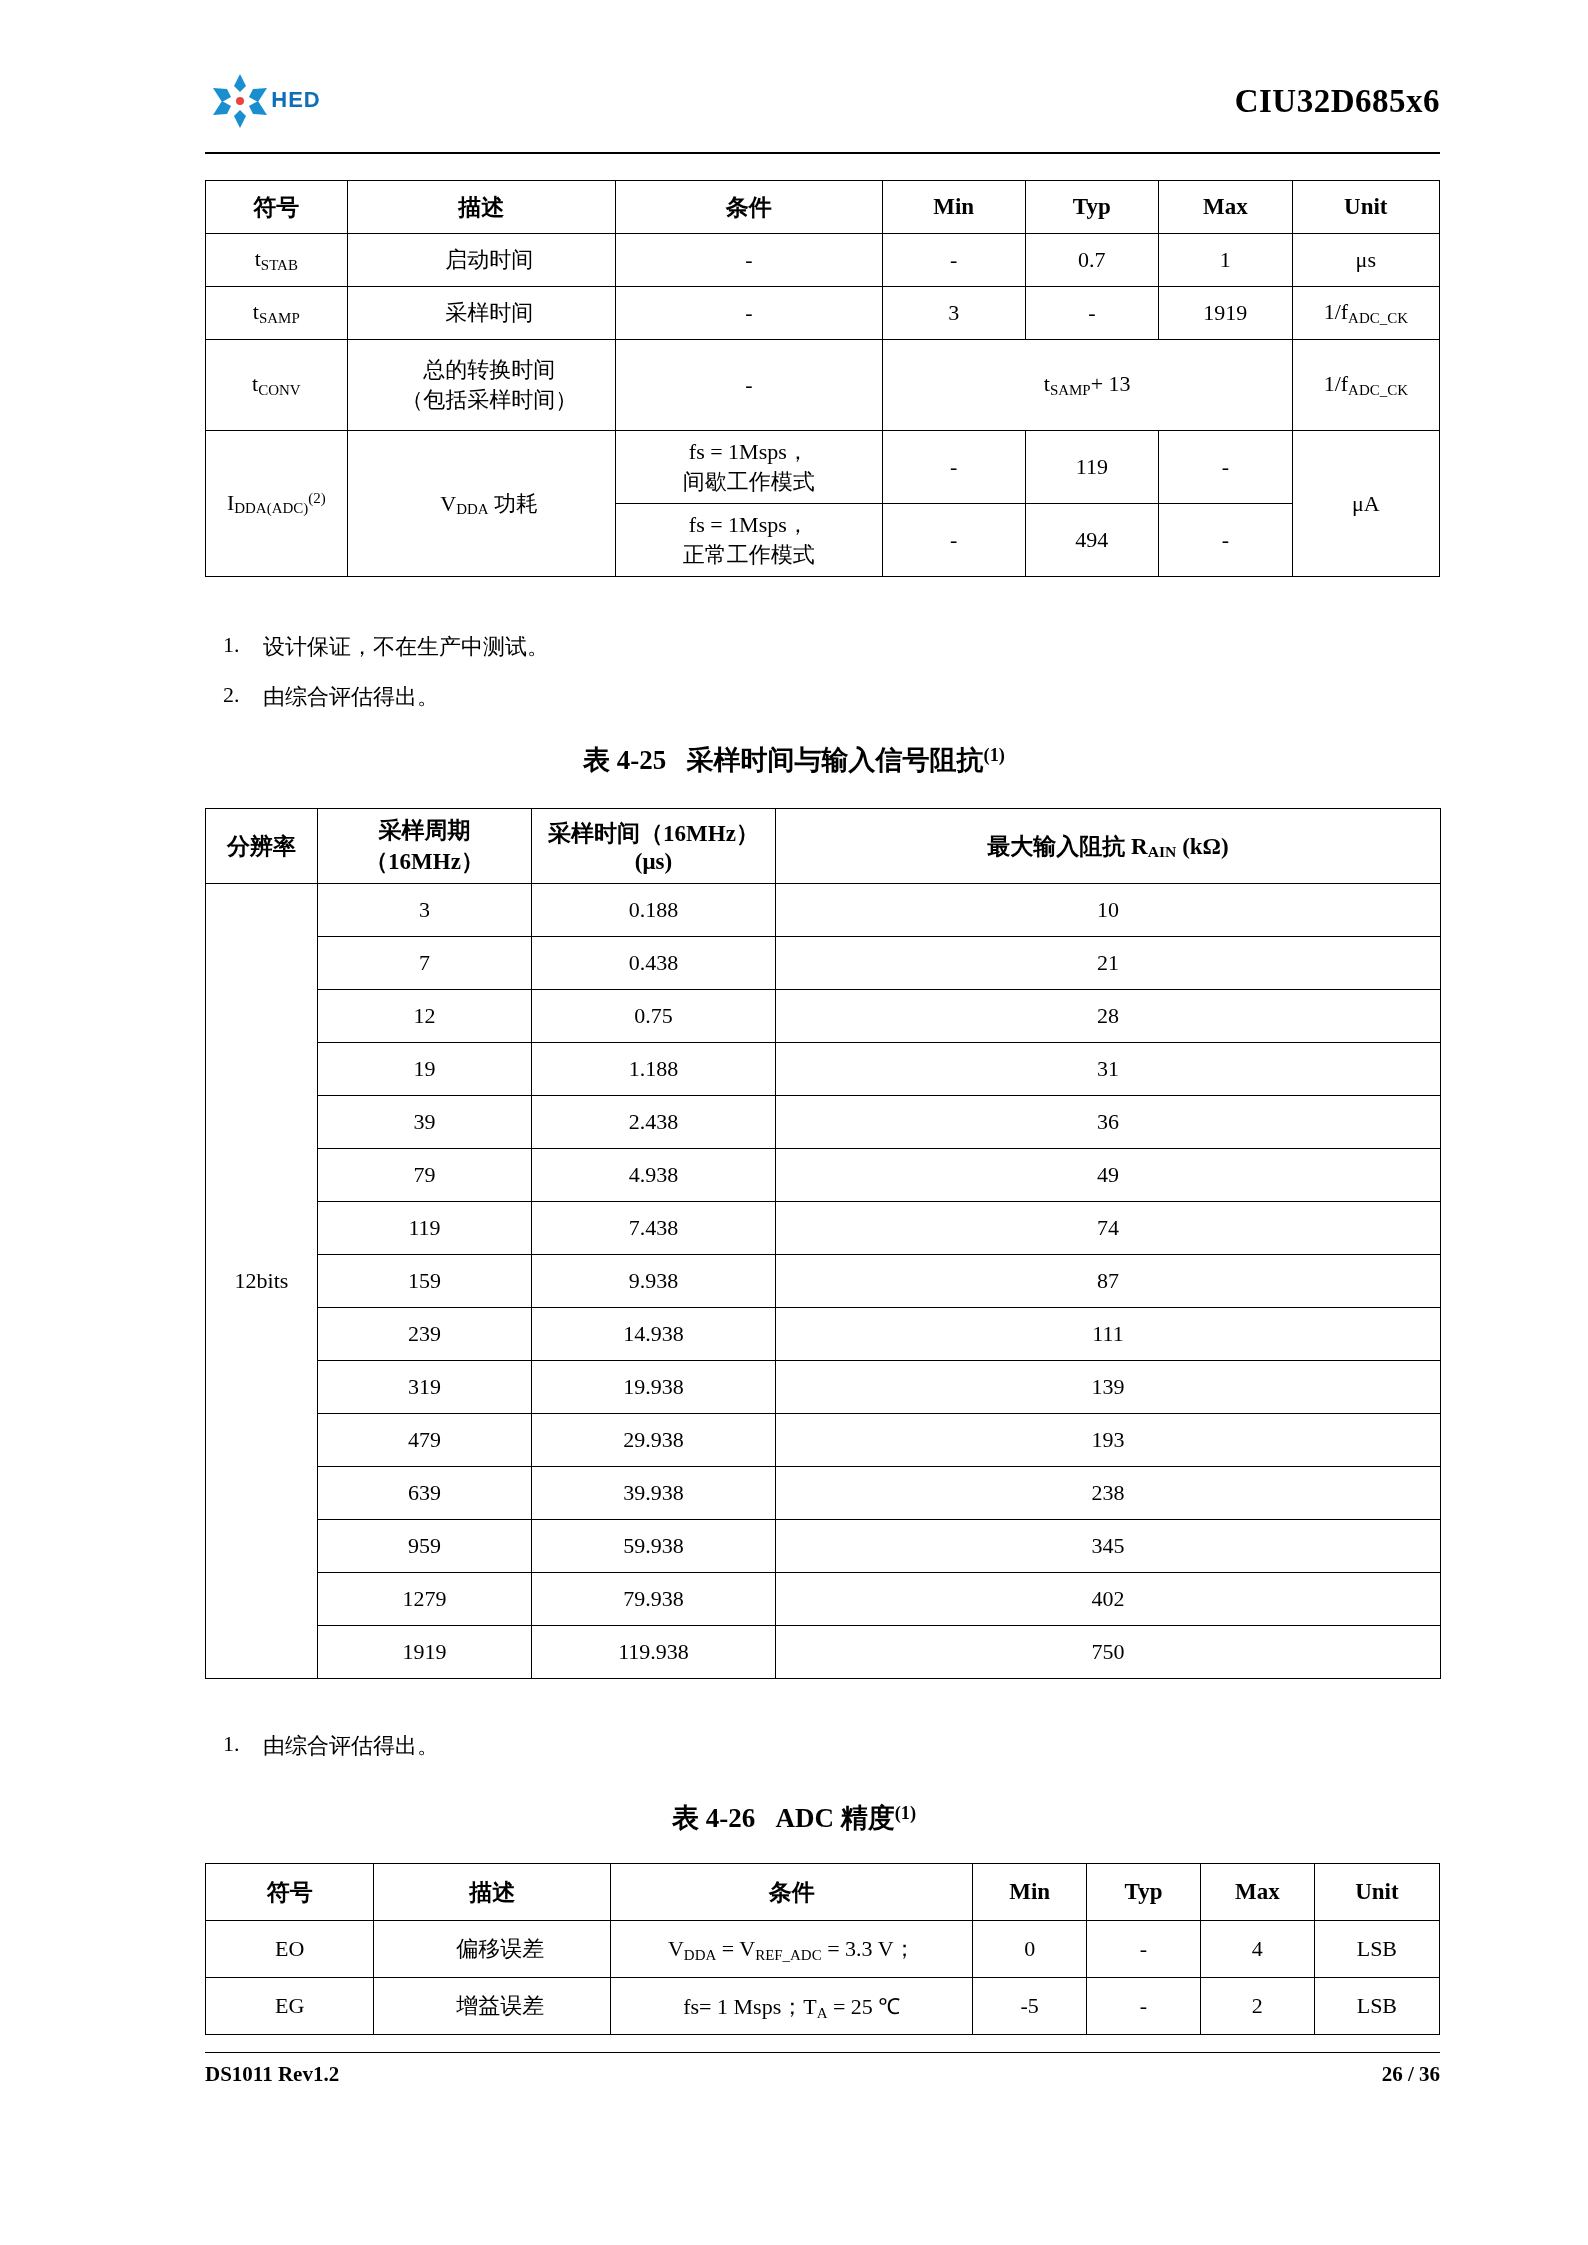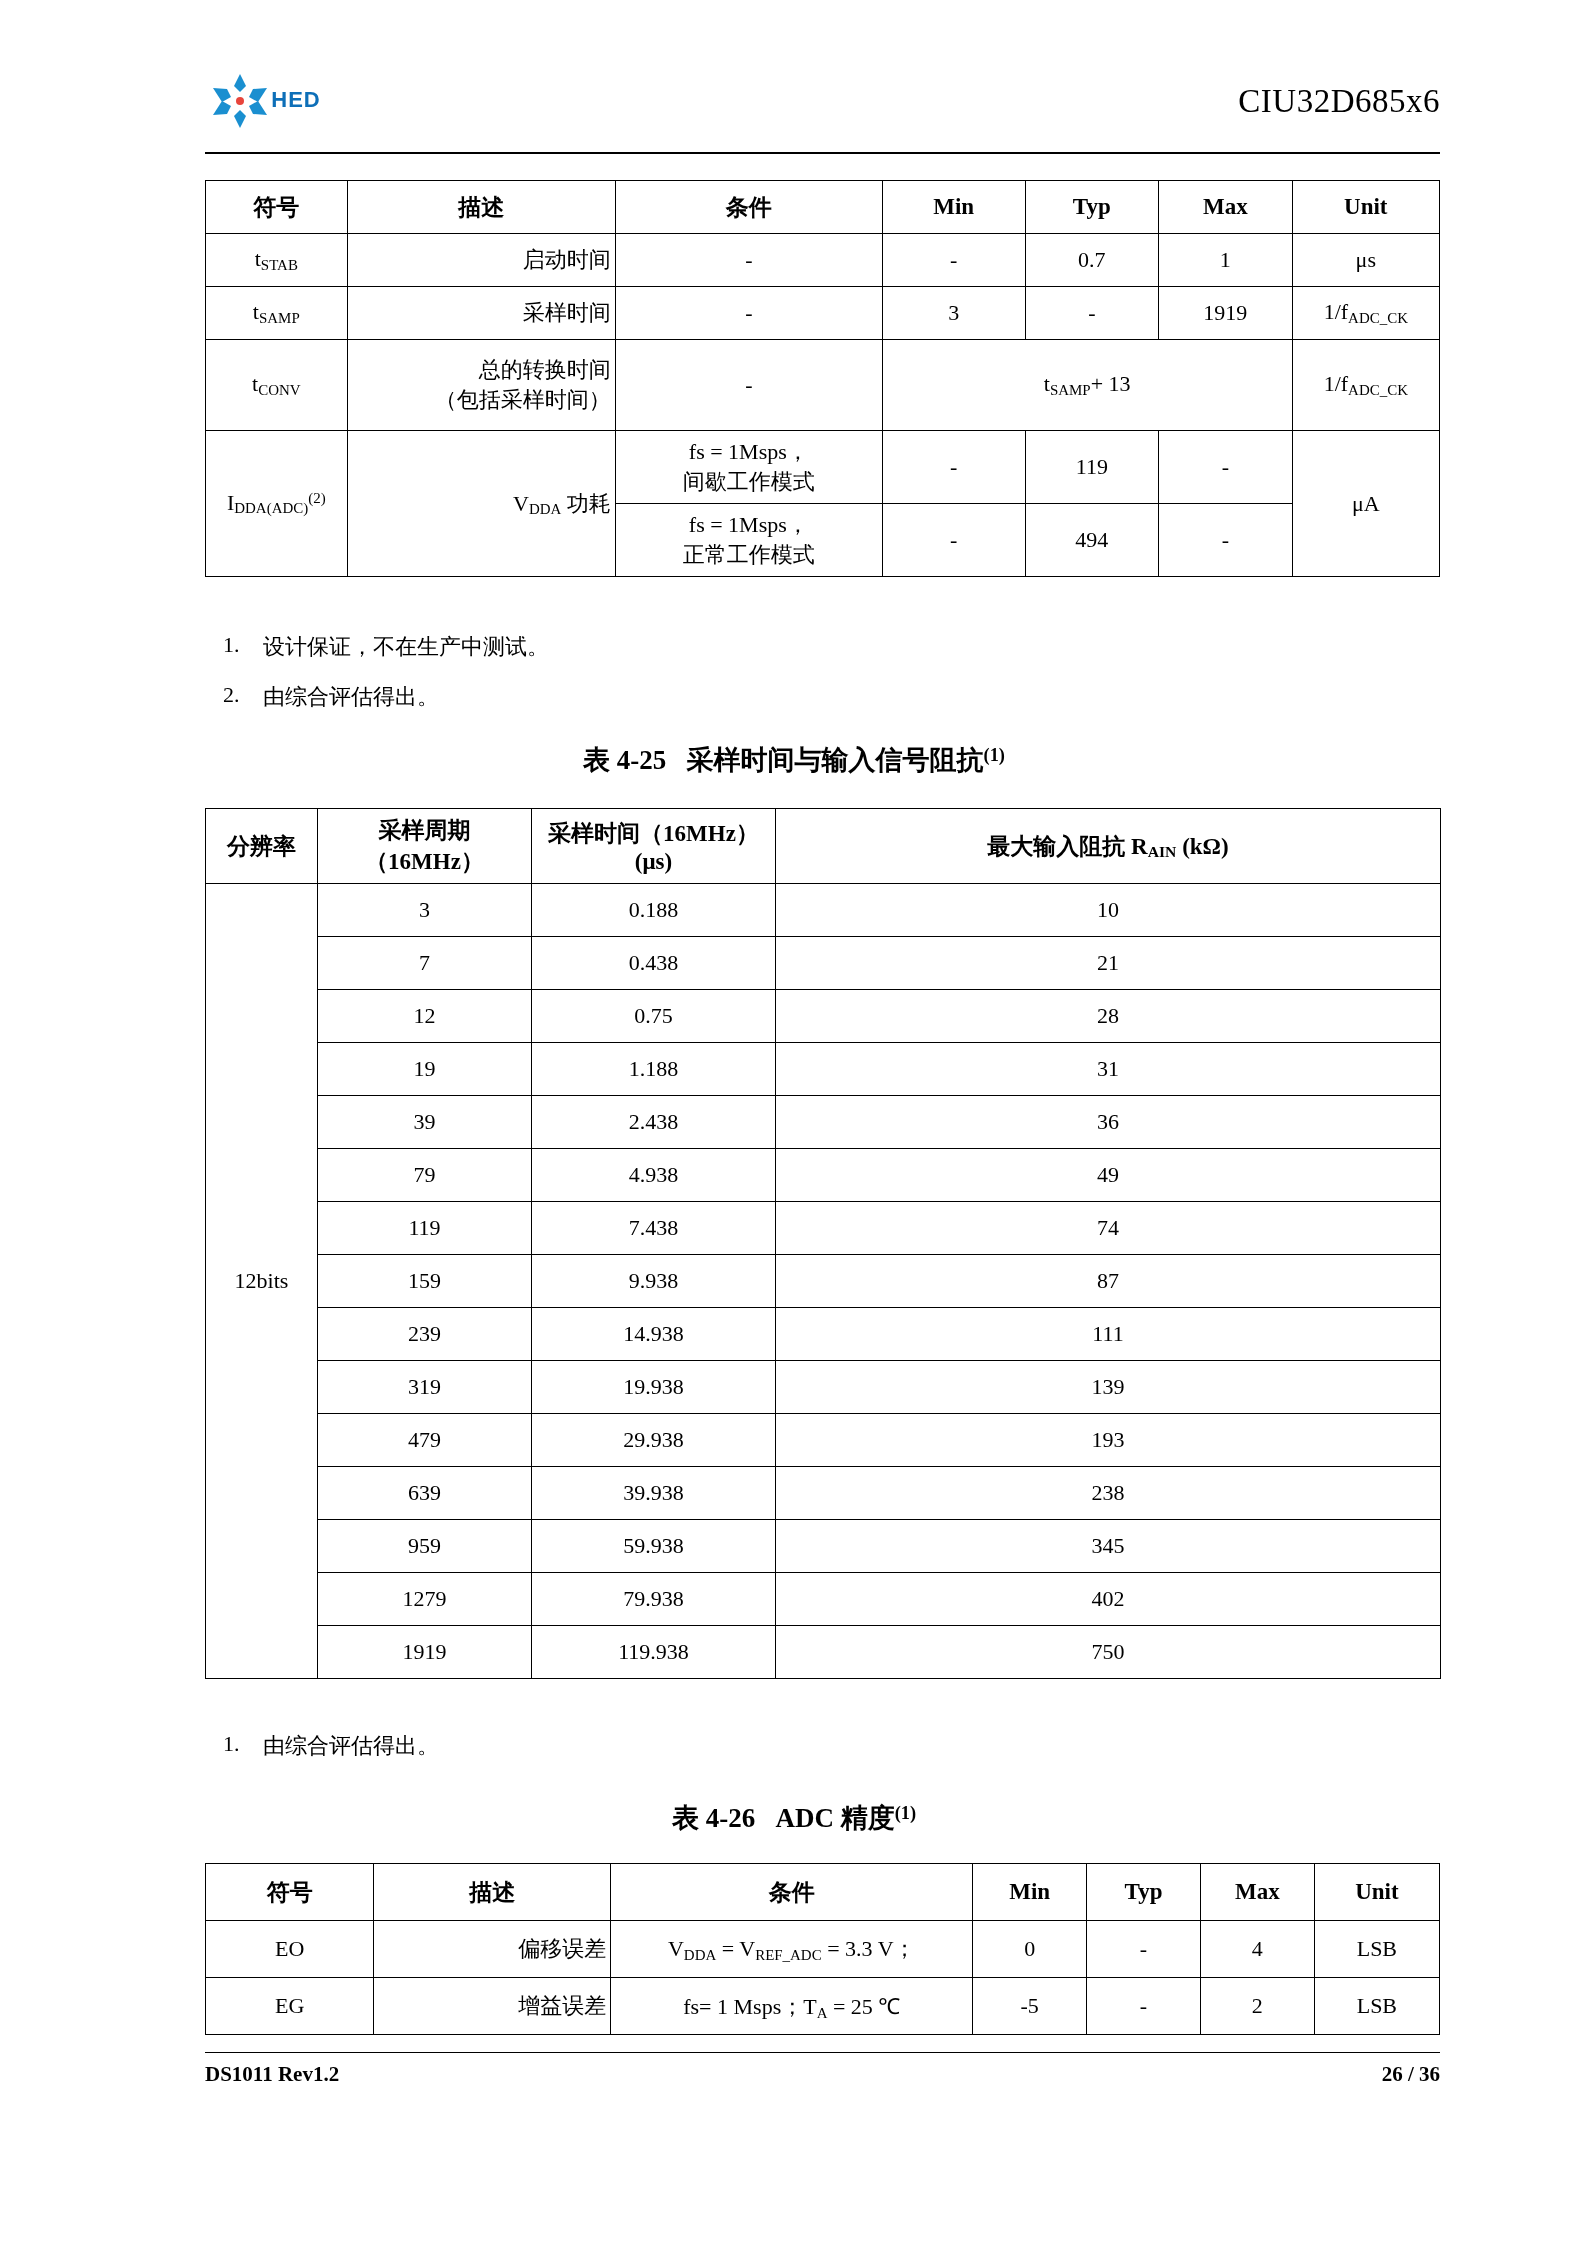--- a/index.html
+++ b/index.html
@@ -48,21 +48,21 @@
   .logo-text {
     font-family: "Liberation Sans", sans-serif;
     font-weight: bold;
     font-size: 22px;
     letter-spacing: 1px;
     color: #0d6fb8;
     margin-top: -2px;
   }
   .doc-title {
     font-family: "Liberation Serif", serif;
-    font-weight: normal;
+    font-weight: bold;
     font-size: 33px;
     letter-spacing: 0.5px;
   }
 
   .hr-top {
     position: absolute;
     left: 205px;
     right: 148px;
     top: 152px;
     border-top: 2px solid #000;
@@ -88,21 +88,21 @@
   sub {
     font-size: 0.68em;
     vertical-align: -0.25em;
     margin-top: 17px;
   }
   sup {
     font-size: 0.68em;
     vertical-align: 0.45em;
   }
   .left-cell {
-    text-align: right;
+    text-align: center;
     padding-left: 20px;
   }
 
   
   #table-electrical {
     position: absolute;
     left: 205px;
     top: 180px;
     width: 1235px;
   }

